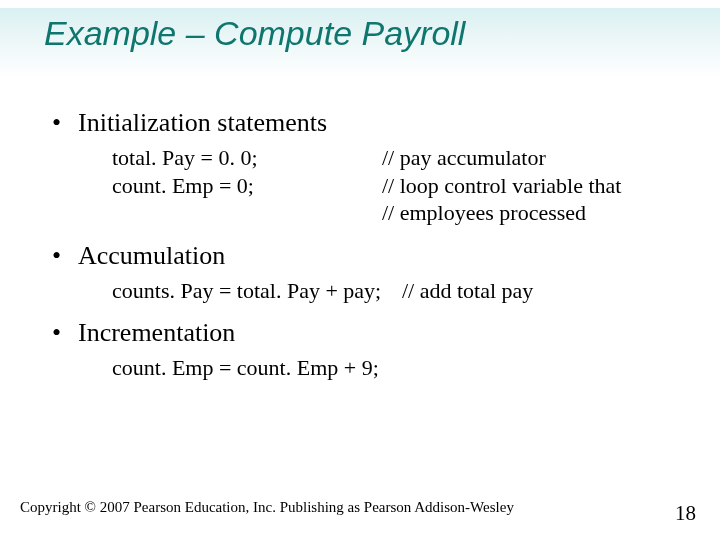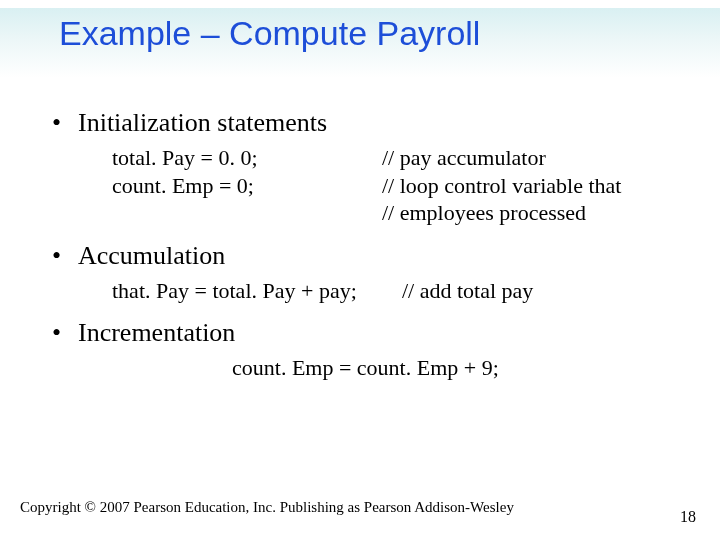--- a/index.html
+++ b/index.html
@@ -23,25 +23,26 @@
     position: absolute;
     top: 8px;
     left: 0;
     width: 720px;
     height: 70px;
     background: linear-gradient(to bottom, #d9f0f2 0%, #eaf6f7 40%, #ffffff 100%);
   }
   .title {
     position: absolute;
     top: 14px;
-    left: 59px;
+    left: 44px;
     font-family: Arial, Helvetica, sans-serif;
     font-size: 34px;
     font-weight: 400;
-    color: #1d4ed8;
+    color: #0f766e;
+    font-style: italic;
   }
   .body {
     position: absolute;
     top: 100px;
     left: 52px;
     width: 620px;
   }
   .bullet {
     display: flex;
     align-items: flex-start;
@@ -54,41 +55,40 @@
     flex: 0 0 26px;
     text-align: left;
   }
   .sub {
     margin-left: 60px;
     font-size: 22px;
     line-height: 1.25;
   }
   .row {
     display: flex;
-    justify-content: center;
   }
   .col-code {
     width: 270px;
     flex: 0 0 270px;
   }
   .col-comment {
     flex: 1;
   }
   .footer {
     position: absolute;
     left: 20px;
     bottom: 24px;
     font-size: 15px;
     color: #000000;
   }
   .pagenum {
     position: absolute;
     right: 24px;
     bottom: 14px;
-    font-size: 16px;
+    font-size: 21px;
     color: #000000;
     font-family: "Times New Roman", Times, serif;
   }
 </style>
 </head>
 <body>
 
 <div class="slide">
 
   <div class="title-band"></div>
@@ -114,21 +114,21 @@
         <div class="col-comment">// employees processed</div>
       </div>
     </div>
 
     <div class="bullet" style="margin-top:14px">
       <span class="dot">•</span>
       <span>Accumulation</span>
     </div>
     <div class="sub">
       <div class="row">
-        <div class="col-code" style="width:290px;flex:0 0 290px">that. Pay = total. Pay + pay;</div>
+        <div class="col-code" style="width:290px;flex:0 0 290px">counts. Pay = total. Pay + pay;</div>
         <div class="col-comment">// add total pay</div>
       </div>
     </div>
 
     <div class="bullet" style="margin-top:14px">
       <span class="dot">•</span>
       <span>Incrementation</span>
     </div>
     <div class="sub">
       <div class="row">

